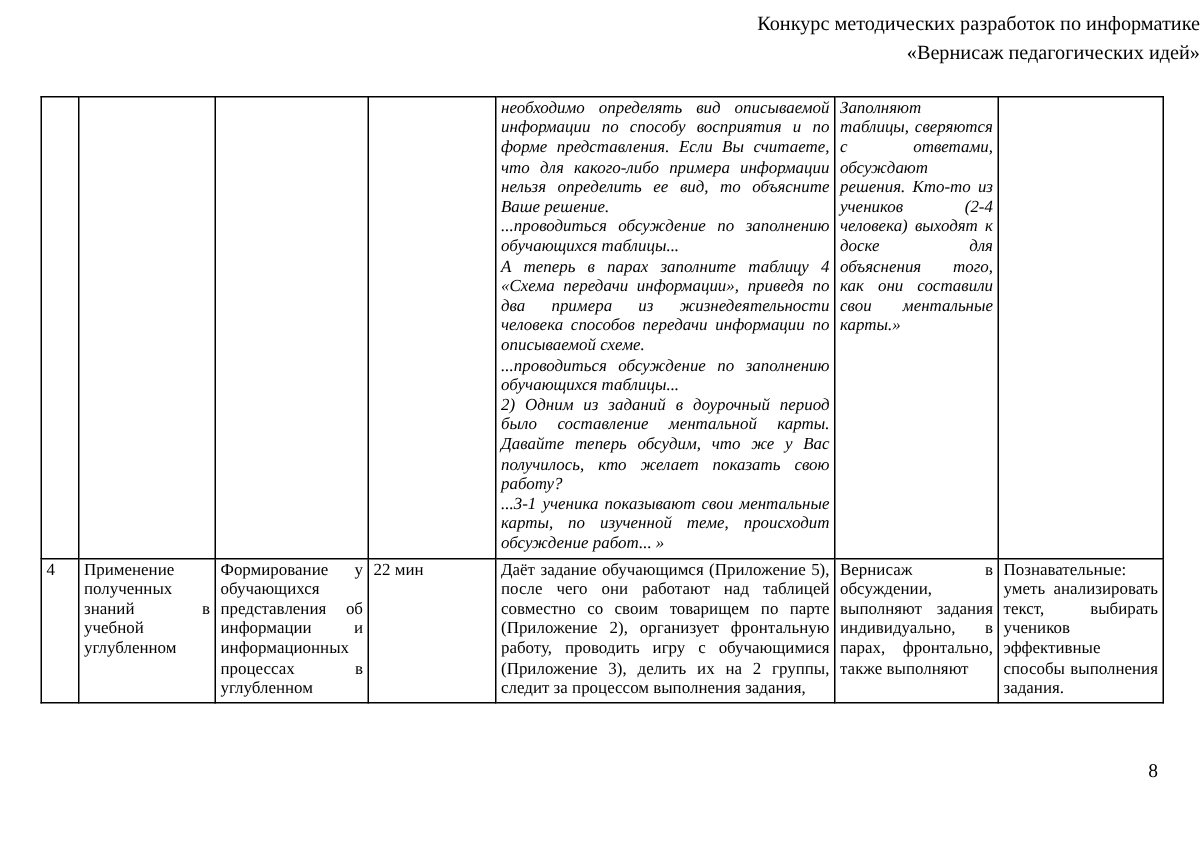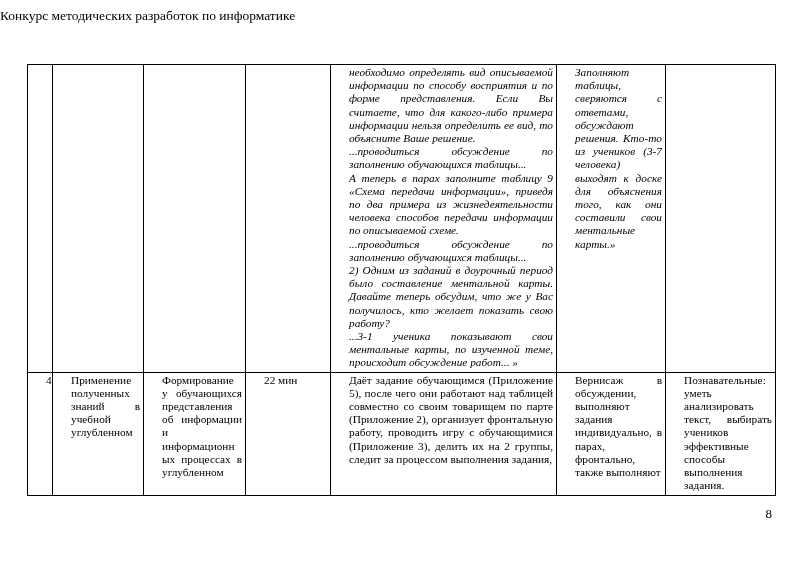--- a/index.html
+++ b/index.html
@@ -19,38 +19,38 @@
     position: absolute;
     left: 0; top: 0;
     width: 800px;
     height: 566px;
   }
   .doc-header {
     position: absolute;
     left: 0;
     top: 6px;
     width: 800px;
-    text-align: left;
+    text-align: right;
     font-size: 13.5px;
     line-height: 19px;
   }
   .doc-header .line { display: block; }
 
   table.main-table {
     position: absolute;
     left: 27px;
     top: 64px;
     width: 748px;
     border-collapse: collapse;
     table-layout: fixed;
   }
   table.main-table td {
     border: 1px solid #000000;
     vertical-align: top;
-    padding: 1px 3px 2px 18px;
+    padding: 1px 3px 2px 3px;
     font-size: 11.3px;
     line-height: 13.2px;
     text-align: justify;
     text-justify: inter-word;
     word-wrap: break-word;
     hyphens: none;
   }
   
   col.c1 { width: 25px; }
   col.c2 { width: 91px; }
@@ -87,20 +87,21 @@
     line-height: 16px;
   }
 </style>
 </head>
 <body>
 
 <div class="page">
 
   <div class="doc-header">
     <span class="line">Конкурс методических разработок по информатике</span>
+    <span class="line">«Вернисаж педагогических идей»</span>
   </div>
 
   <table class="main-table">
     <colgroup>
       <col class="c1">
         <col class="c2">
         <col class="c3">
         <col class="c4">
         <col class="c5">
         <col class="c6">
@@ -108,27 +109,27 @@
     </colgroup>
     <tbody>
       <tr>
         <td class="col-num"></td>
         <td></td>
         <td></td>
         <td></td>
         <td>
           <p class="para ital">необходимо определять вид описываемой информации по способу восприятия и по форме представления. Если Вы считаете, что для какого-либо примера информации нельзя определить ее вид, то объясните Ваше решение.</p>
           <p class="para ital">...проводиться обсуждение по заполнению обучающихся таблицы...</p>
-          <p class="para ital">А теперь в парах заполните таблицу 9 «Схема передачи информации», приведя по два примера из жизнедеятельности человека способов передачи информации по описываемой схеме.</p>
+          <p class="para ital">А теперь в парах заполните таблицу 4 «Схема передачи информации», приведя по два примера из жизнедеятельности человека способов передачи информации по описываемой схеме.</p>
           <p class="para ital">...проводиться обсуждение по заполнению обучающихся таблицы...</p>
           <p class="para ital">2) Одним из заданий в доурочный период было составление ментальной карты. Давайте теперь обсудим, что же у Вас получилось, кто желает показать свою работу?</p>
           <p class="para ital">...3-1 ученика показывают свои ментальные карты, по изученной теме, происходит обсуждение работ... »</p>
         </td>
         <td>
-          <p class="para ital">Заполняют таблицы, сверяются с ответами, обсуждают решения. Кто-то из учеников (3-7 человека) выходят к доске для объяснения того, как они составили свои ментальные карты.»</p>
+          <p class="para ital">Заполняют таблицы, сверяются с ответами, обсуждают решения. Кто-то из учеников (2-4 человека) выходят к доске для объяснения того, как они составили свои ментальные карты.»</p>
         </td>
         <td></td>
       </tr>
       <tr>
         <td class="col-num">4</td>
         <td>Применение полученных знаний в учебной углубленном</td>
         <td>Формирование у обучающихся представления об информации и информационных процессах в углубленном</td>
         <td class="nowrap-left">22 мин</td>
         <td>Даёт задание обучающимся (Приложение 5), после чего они работают над таблицей совместно со своим товарищем по парте (Приложение 2), организует фронтальную работу, проводить игру с обучающимися (Приложение 3), делить их на 2 группы, следит за процессом выполнения задания,</td>
         <td>Вернисаж в обсуждении, выполняют задания индивидуально, в парах, фронтально, также выполняют</td>

